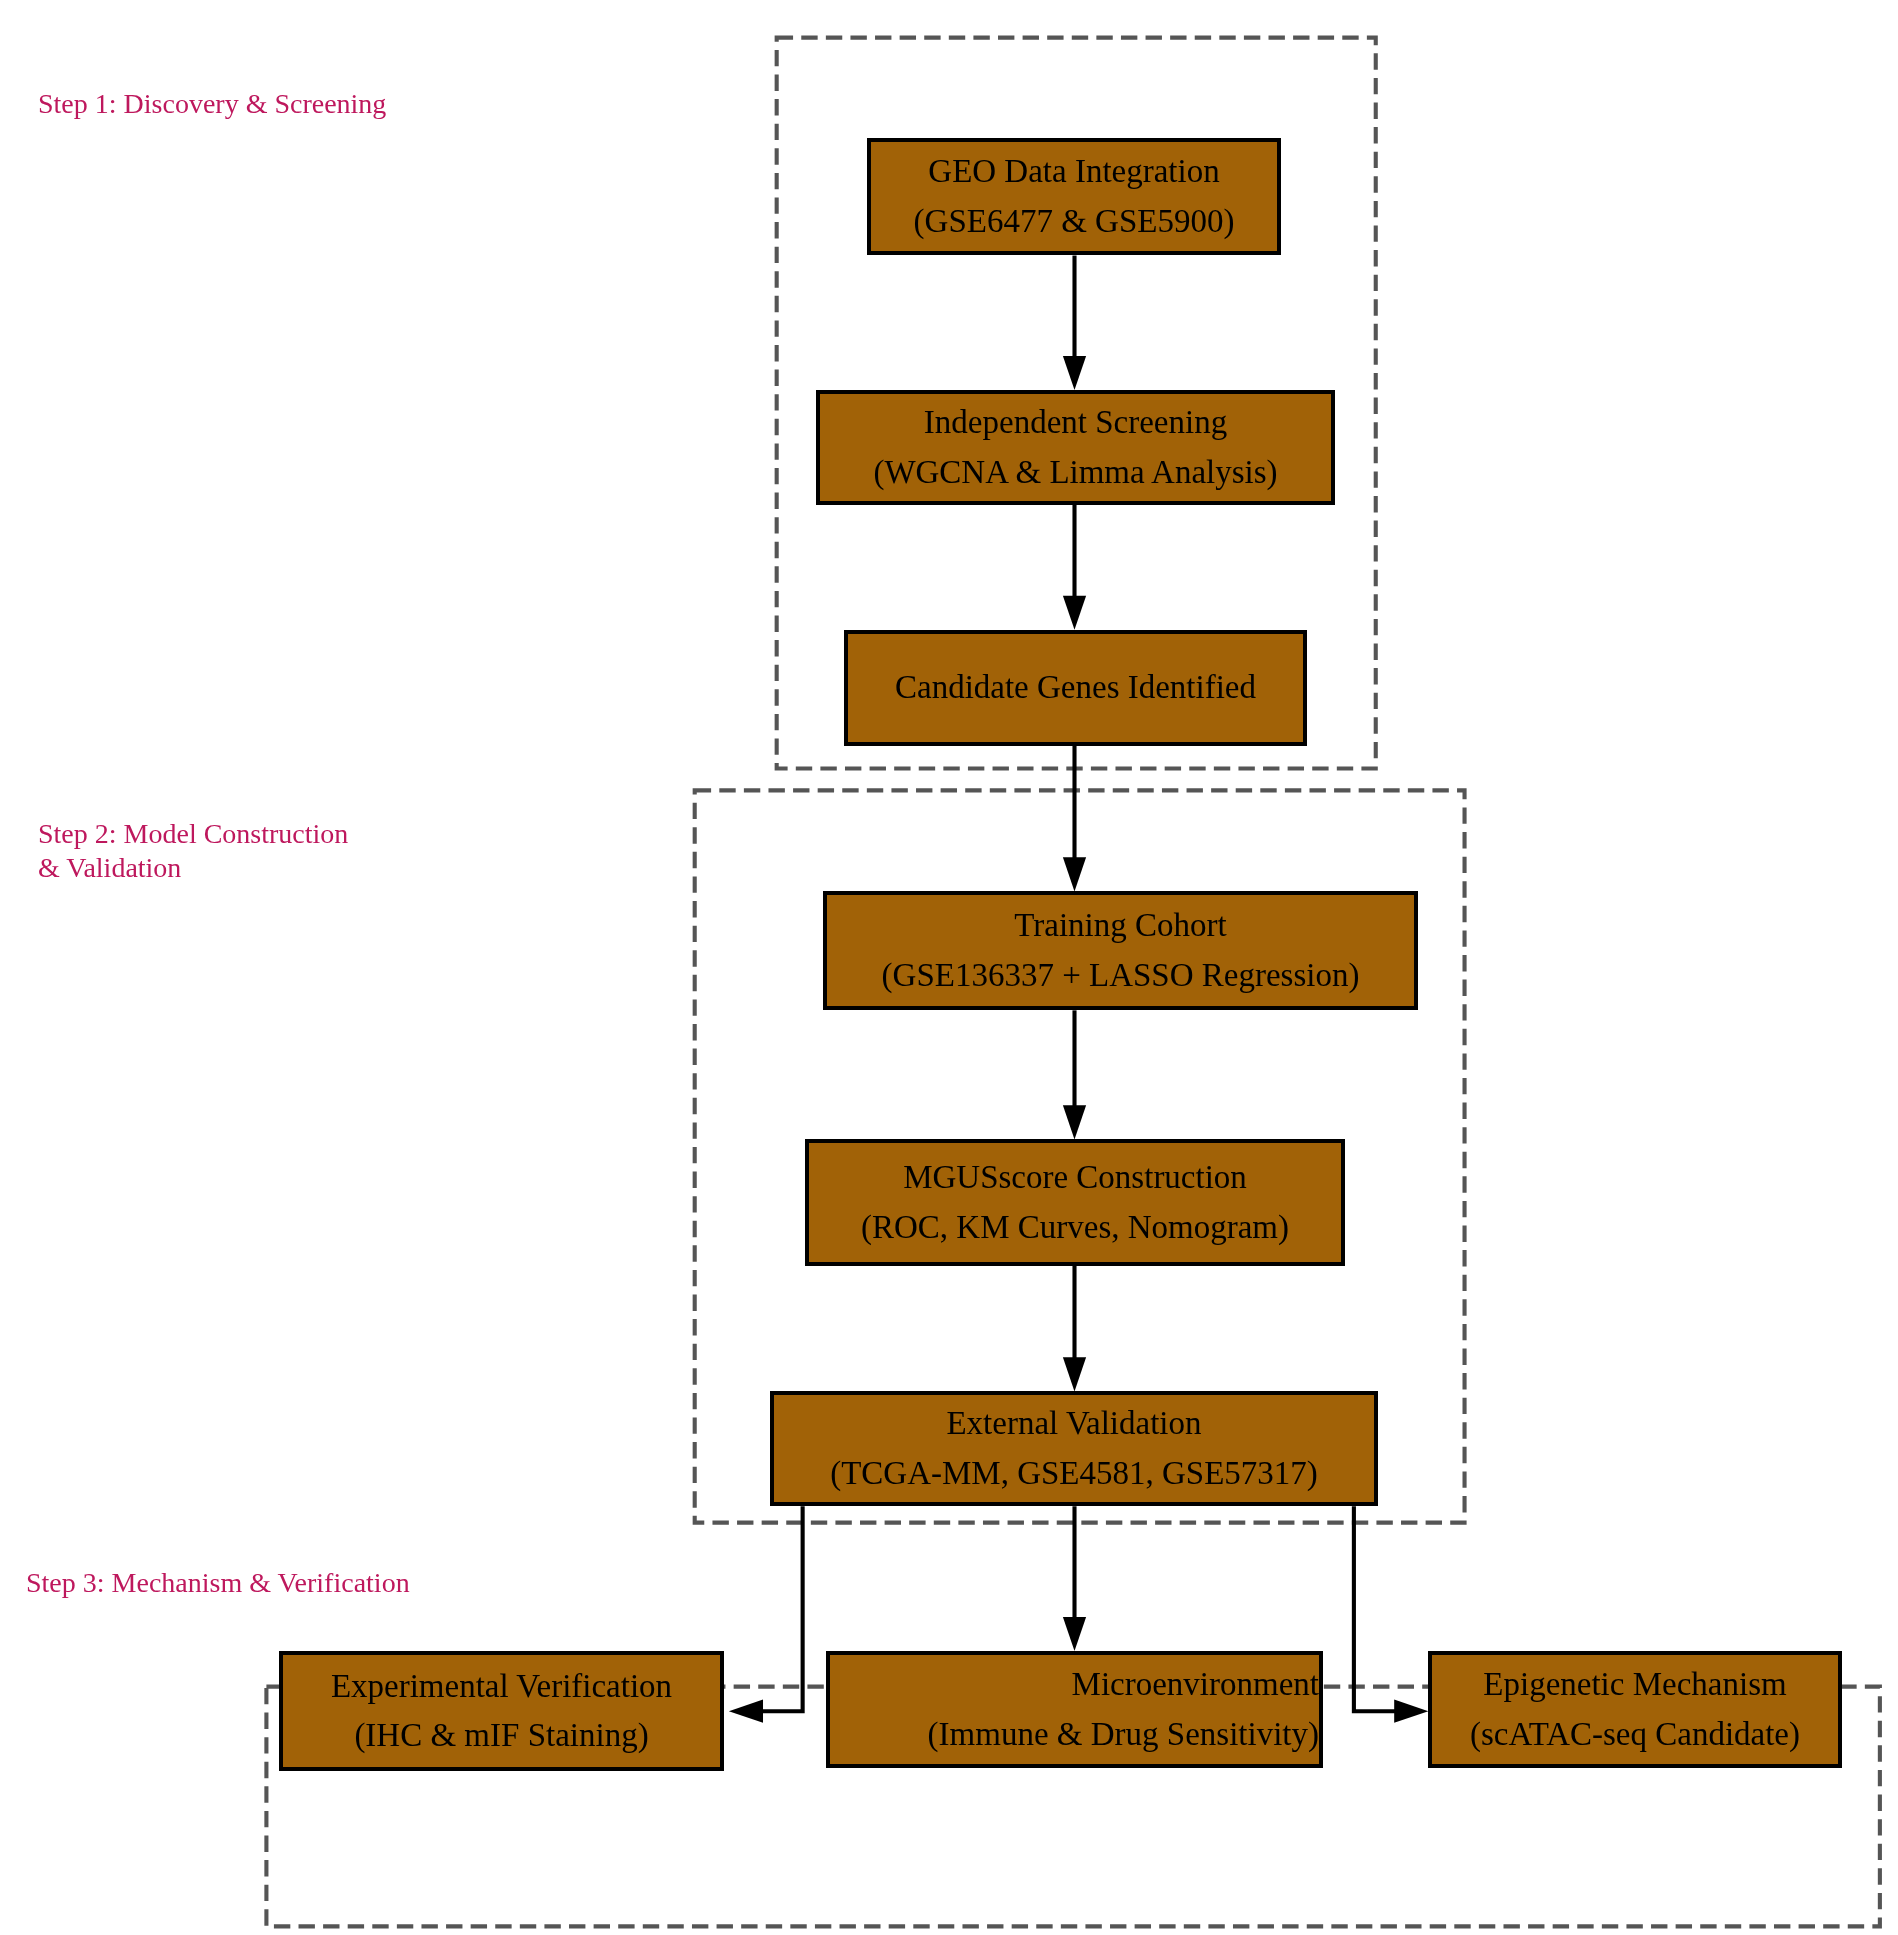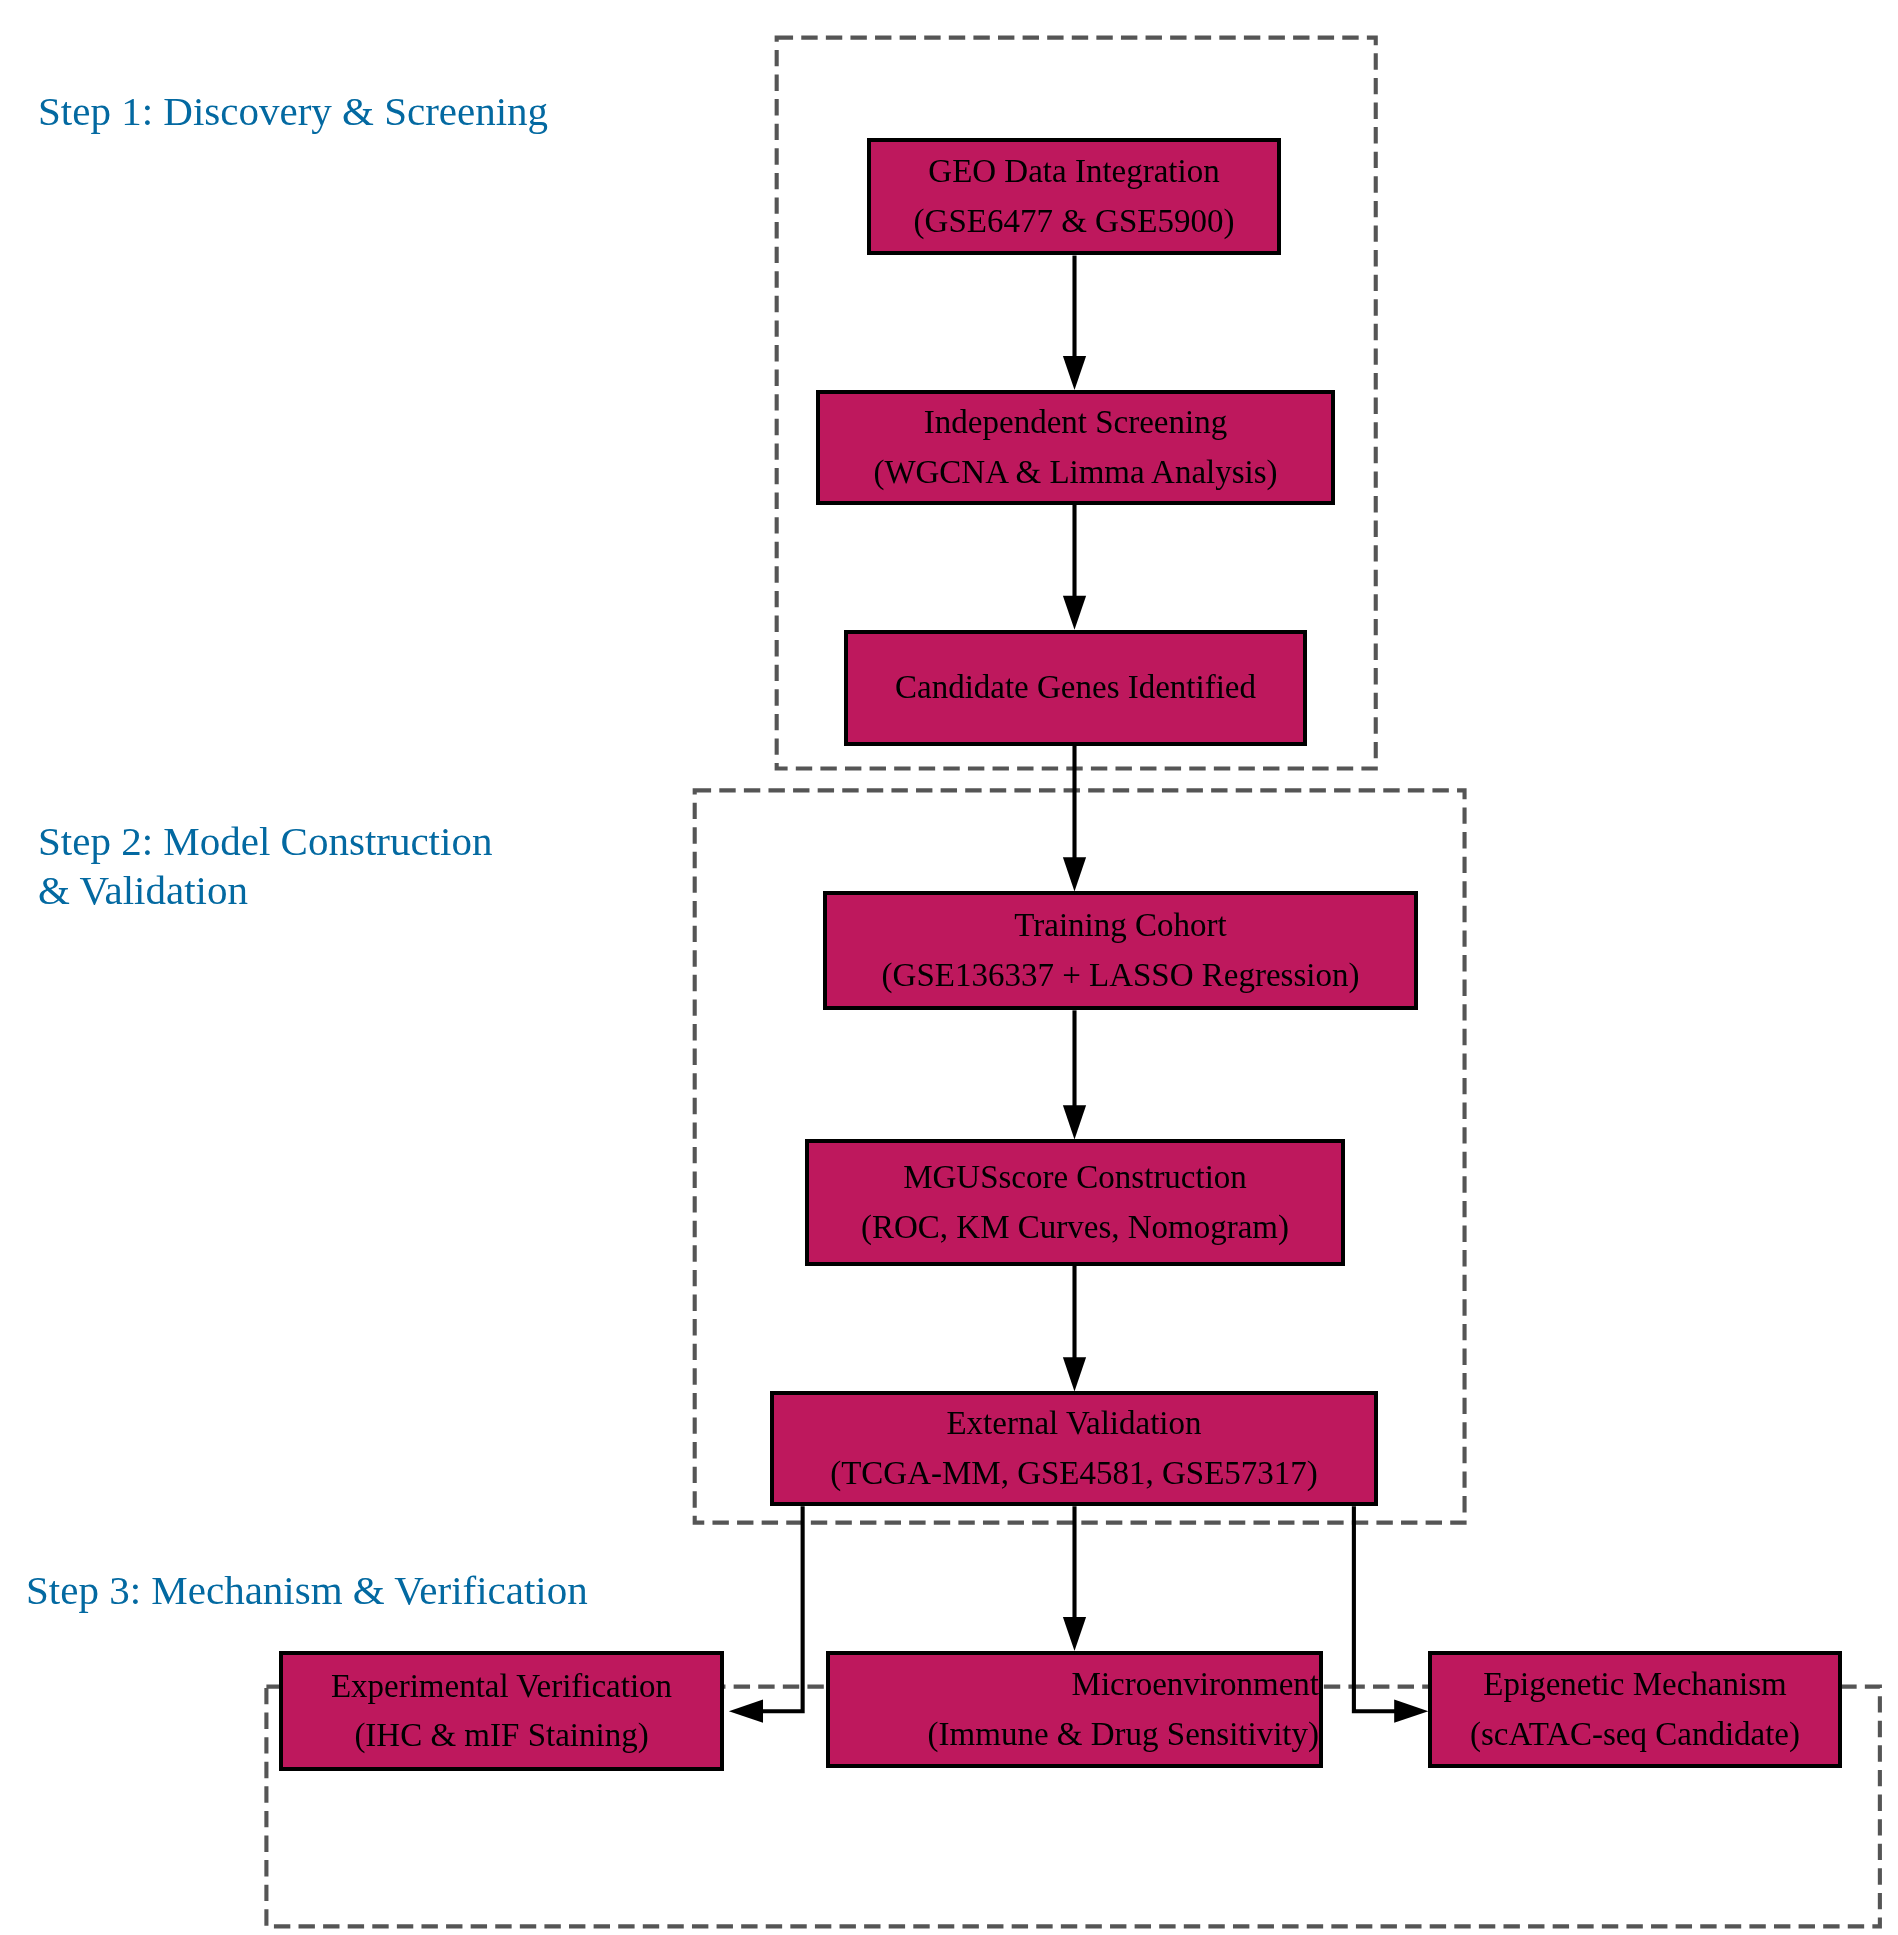--- a/index.html
+++ b/index.html
@@ -2,26 +2,26 @@
 <html style="font-size:11px"><head>
 <meta charset="utf-8">
 <style>
   html,body{margin:0;padding:0;background:#ffffff;}
   .canvas{
     position:relative;width:1899px;height:1936px;background:#ffffff;
     font-family:"Liberation Serif","DejaVu Serif",serif;color:#000;overflow:hidden;
   }
   .connector-layer{position:absolute;left:0;top:0;z-index:0;}
   .step-label{
-    position:absolute;z-index:1;font-size:41px;line-height:1.2;
-    white-space:pre-line;color:#0369a1;
+    position:absolute;z-index:1;font-size:28px;line-height:1.2;
+    white-space:pre-line;color:#be185d;
   }
   .fbox{
     position:absolute;z-index:2;box-sizing:border-box;
-    background:#be185d;border:4.8px solid #000000;
+    background:#a16207;border:4.8px solid #000000;
     display:flex;flex-direction:column;align-items:center;justify-content:center;
     text-align:center;font-size:33px;line-height:1.5;font-family:Liberation Serif, serif;
   }
   .fbox span{display:block;white-space:nowrap;}
   
   #box-geo          {left:867px;top:138px; width:414px;height:117px;}
   #box-independent  {left:816px;top:390px; width:519px;height:115px;}
   #box-candidate    {left:844px;top:630px; width:463px;height:116px;}
   #box-training     {left:778px;top:891px;width:595px;height:119px;margin-left:45px;}
   #box-mgus         {left:805px;top:1139px;width:540px;height:127px;}

